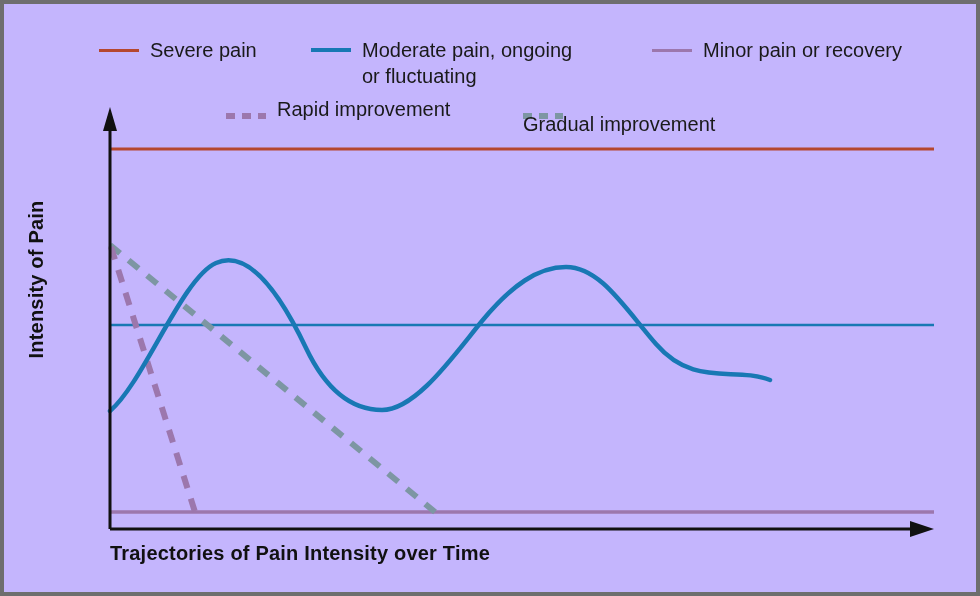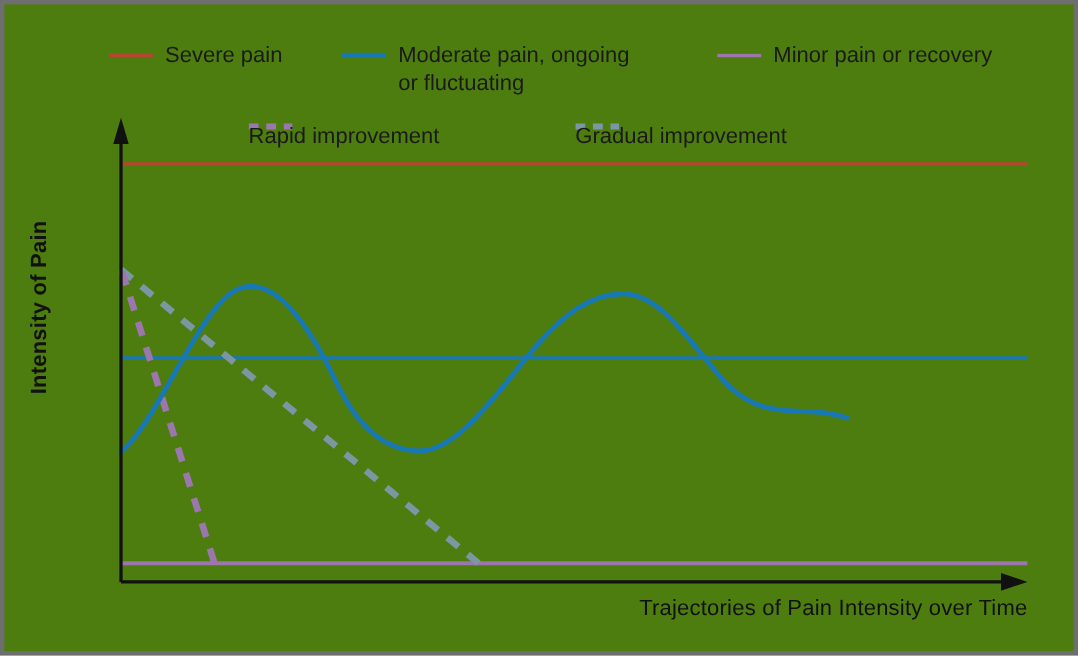--- a/index.html
+++ b/index.html
@@ -4,21 +4,21 @@
 <style>
   html, body {
     margin: 0;
     padding: 0;
     background: #ffffff;
   }
   #figure {
     position: relative;
     width: 980px;
     height: 596px;
-    background: #4d7c0f;
+    background: #c4b5fd;
     border: 4px solid #6e6e6e;
     box-sizing: border-box;
     font-family: "Liberation Sans", sans-serif;
     overflow: hidden;
   }
 
   
   #legend {
     position: absolute;
     left: 0;
@@ -43,21 +43,21 @@
   .legend-label {
     font-size: 20px;
     line-height: 26px;
     color: #1a1a1a;
     white-space: pre-line;
   }
 
   .le-severe   { left: 95px;  top: 33px; }
   .le-moderate { left: 307px; top: 33px; }
   .le-minor    { left: 648px; top: 33px; }
-  .le-rapid    { left: 222px; top: 92px; flex-direction: column; }
+  .le-rapid    { left: 222px; top: 92px; }
   .le-gradual  { left: 519px; top: 92px; flex-direction: column; }
 
   
   #plot {
     position: absolute;
     left: 0;
     top: 0;
   }
 
   
@@ -71,23 +71,23 @@
     font-size: 20px;
     font-weight: bold;
     color: #111111;
     letter-spacing: 0.2px;
   }
   #xlabel {
     position: absolute;
     left: 106px;
     top: 538px;
     width: 824px;
-    text-align: right;
+    text-align: left;
     font-size: 20px;
-    font-weight: normal;
+    font-weight: bold;
     color: #111111;
     letter-spacing: 0.2px;
   }
 </style>
 </head>
 <body>
 
 <div id="figure">
 
   <div id="legend">

